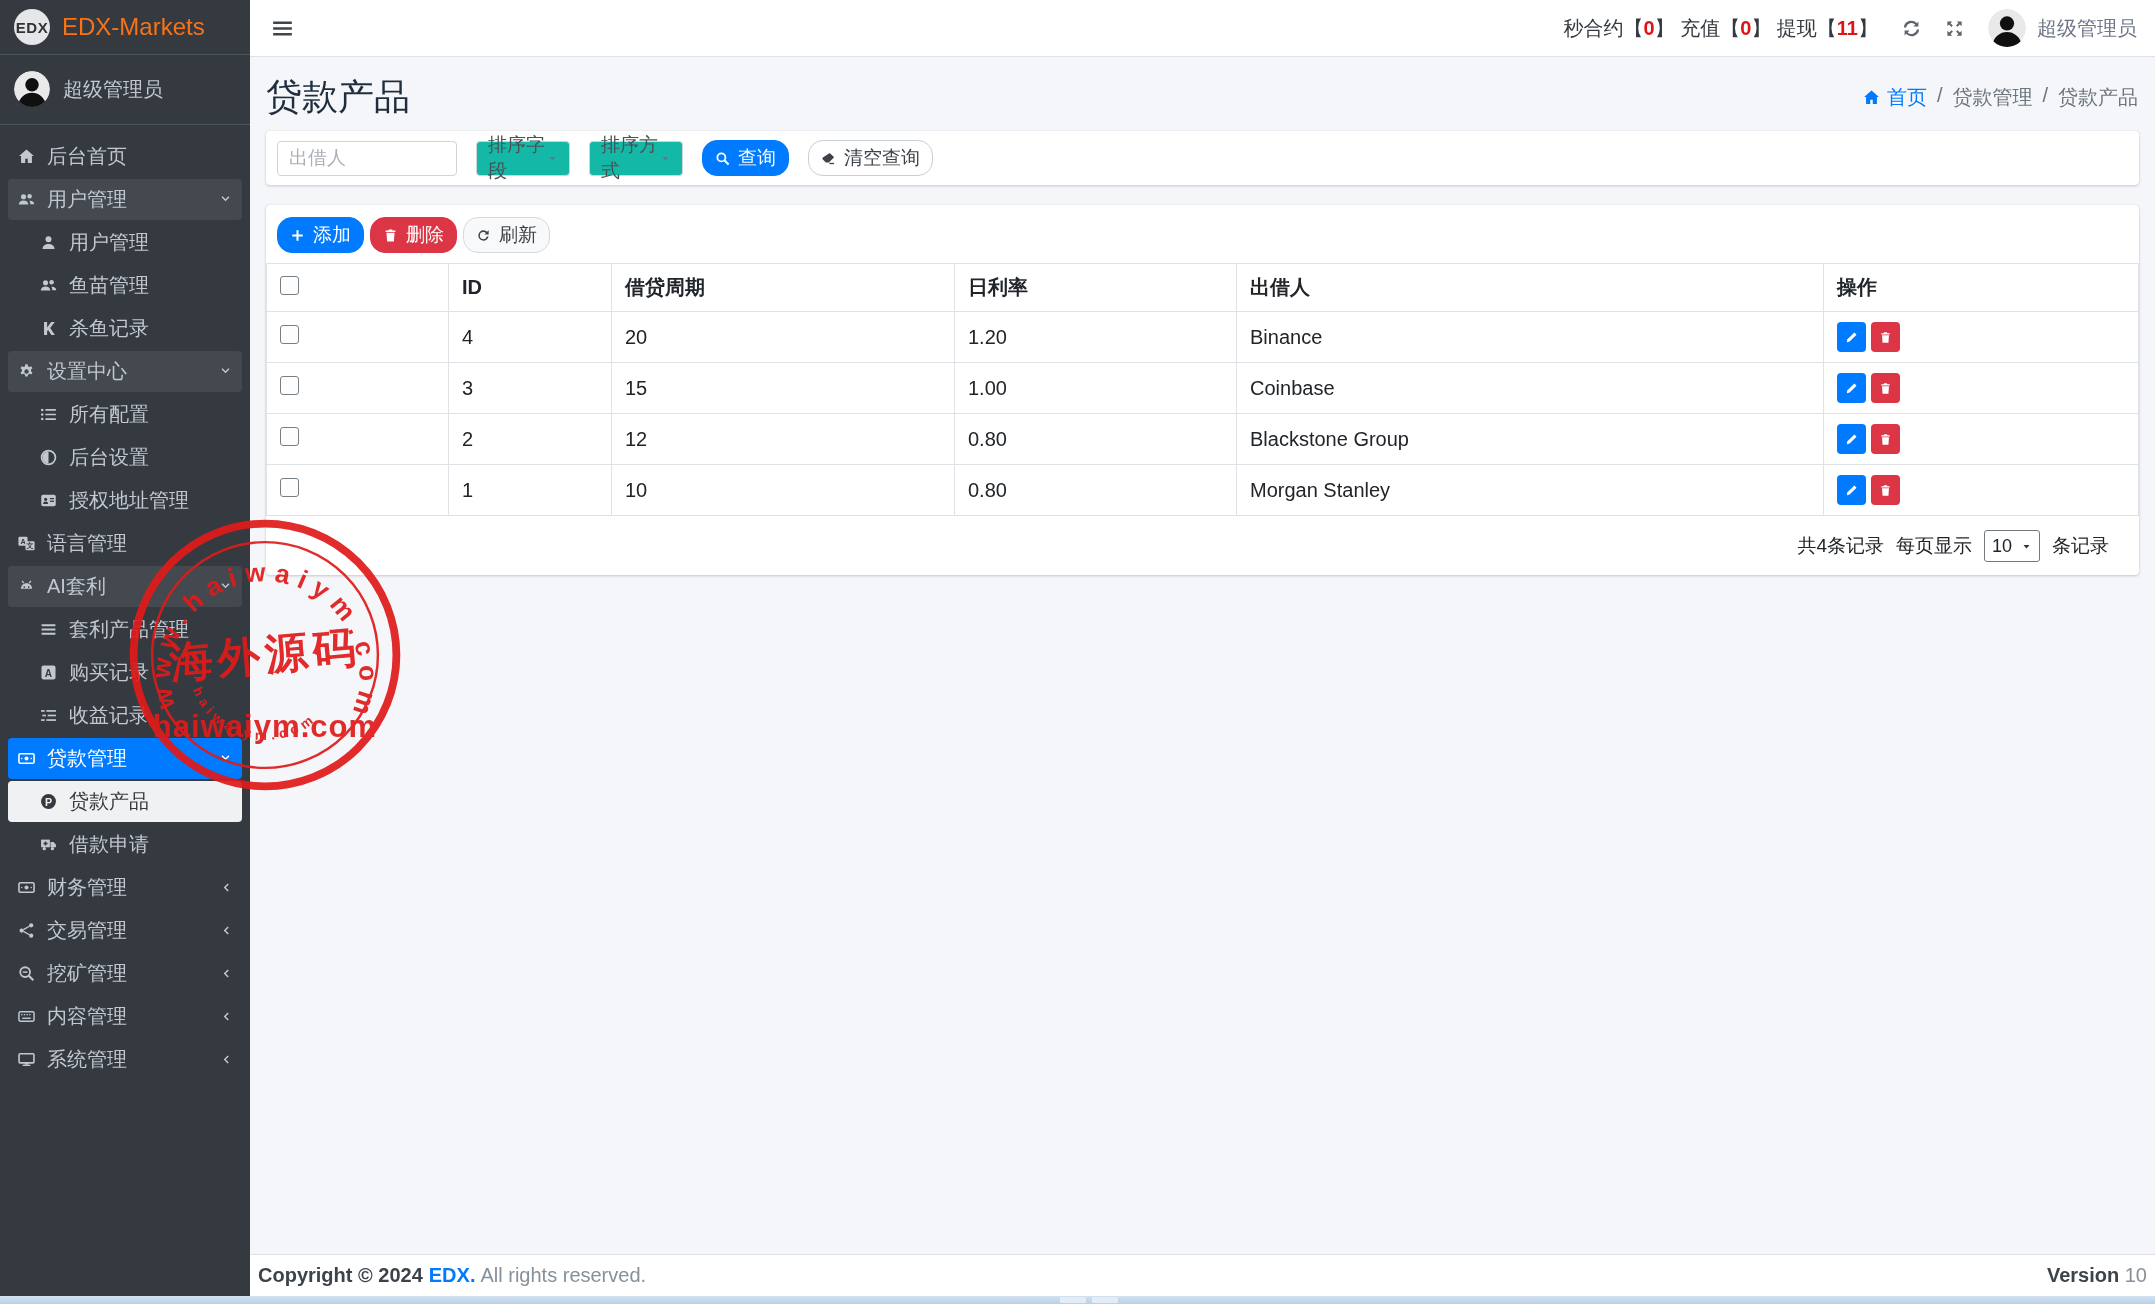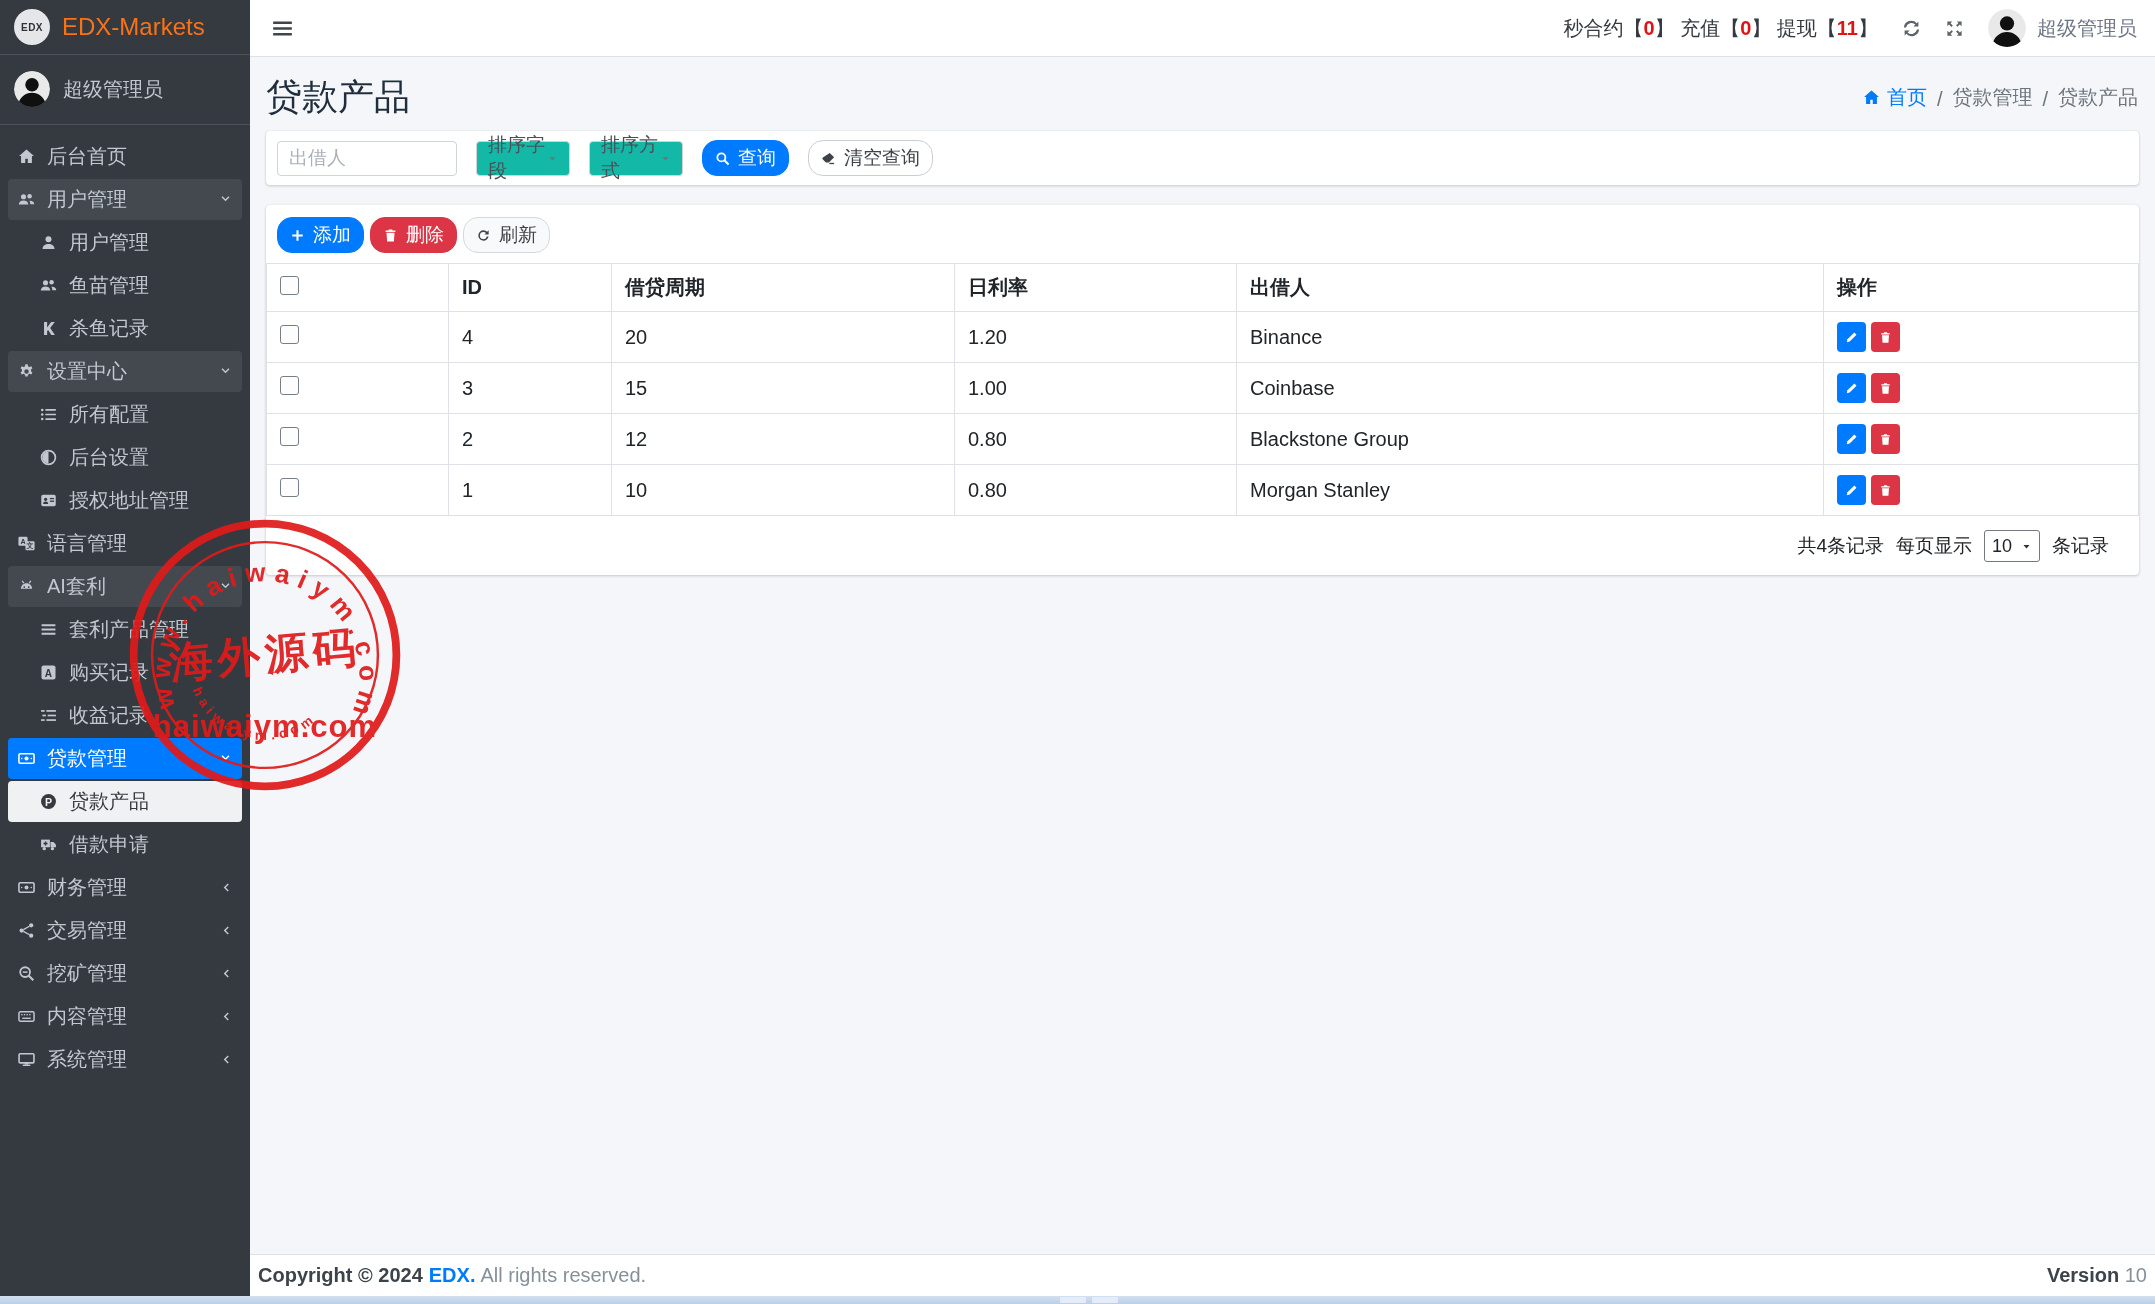--- a/index.html
+++ b/index.html
@@ -9,21 +9,21 @@
   .ico svg{width:17px;height:17px;display:block;}
   .ico.lg svg{width:23px;height:23px;}
   .ico.md svg{width:15px;height:15px;}
   .ico.sm svg{width:13px;height:13px;}
   .ico.xs svg{width:11px;height:11px;}
 
   
   .sidebar{position:absolute;left:0;top:0;width:250px;height:1296px;background:#343a40;z-index:10;}
   .brand{display:flex;align-items:center;gap:12px;height:54px;padding:0 14px;border-bottom:1px solid #4b545c;}
   .brand-logo{width:36px;height:36px;border-radius:50%;background:#e4e6e8;display:flex;align-items:center;justify-content:center;
-              font-size:10px;font-weight:700;color:#2f3337;letter-spacing:.5px;}
+              font-size:15px;font-weight:700;color:#2f3337;letter-spacing:.5px;}
   .brand-name{color:#f97316;font-size:24px;font-weight:300;white-space:nowrap;}
   .user-panel{display:flex;align-items:center;gap:13px;padding:16px 14px 17px;border-bottom:1px solid #4b545c;}
   .avatar{width:36px;height:36px;border-radius:50%;overflow:hidden;flex:none;}
   .avatar svg{width:100%;height:100%;display:block;}
   .user-name{color:#c2c7d0;font-size:20px;}
   .nav{padding:9px 0 0;}
   .nav-link,.sub-link{display:flex;align-items:center;height:41px;margin:2px 8px;padding:0 10px;border-radius:4px;
        color:#c2c7d0;text-decoration:none;font-size:20px;cursor:pointer;}
   .nav-link .lbl,.sub-link .lbl{margin-left:12px;white-space:nowrap;}
   .nav-link.grp{background:rgba(255,255,255,.08);}
@@ -43,21 +43,21 @@
   .top-ico{color:#5d6368;cursor:pointer;}
   .top-ico svg{width:19px;height:19px;}
   .top-user{display:flex;align-items:center;gap:11px;cursor:pointer;}
   .top-user .avatar{width:38px;height:38px;}
   .top-user-name{color:#6e7687;font-size:20px;}
 
   
   .content{position:absolute;left:250px;top:56px;right:0;bottom:49px;}
   .page-head{display:flex;align-items:center;justify-content:space-between;padding:21px 17px 0 16px;}
   .page-title{font-size:36px;font-weight:500;color:#1f2d3d;margin:0;line-height:40px;}
-  .breadcrumb{display:flex;align-items:flex-end;gap:10px;font-size:20px;color:#6c757d;}
+  .breadcrumb{display:flex;align-items:flex-start;gap:10px;font-size:20px;color:#6c757d;}
   .bc-home{display:flex;align-items:center;gap:7px;color:#007bff;text-decoration:none;cursor:pointer;}
   .bc-home .ico{color:#007bff;}
   .bc-sep{color:#6c757d;}
   .card{background:#fff;border-radius:4px;box-shadow:0 0 1px rgba(0,0,0,.12),0 1px 3px rgba(0,0,0,.18);
         margin:0 16px;}
   .filter-card{margin-top:14px;padding:9px 11px;display:flex;align-items:center;gap:19px;}
   .txt-input{width:156px;height:33px;border:1px solid #ced4da;border-radius:4px;padding:0 11px;font-size:19px;
              color:#495057;font-family:inherit;outline:none;background:#fff;}
   .txt-input::placeholder{color:#a9b0b8;}
   .select{display:flex;align-items:center;justify-content:space-between;width:70px;height:33px;border:1px solid #ced4da;

